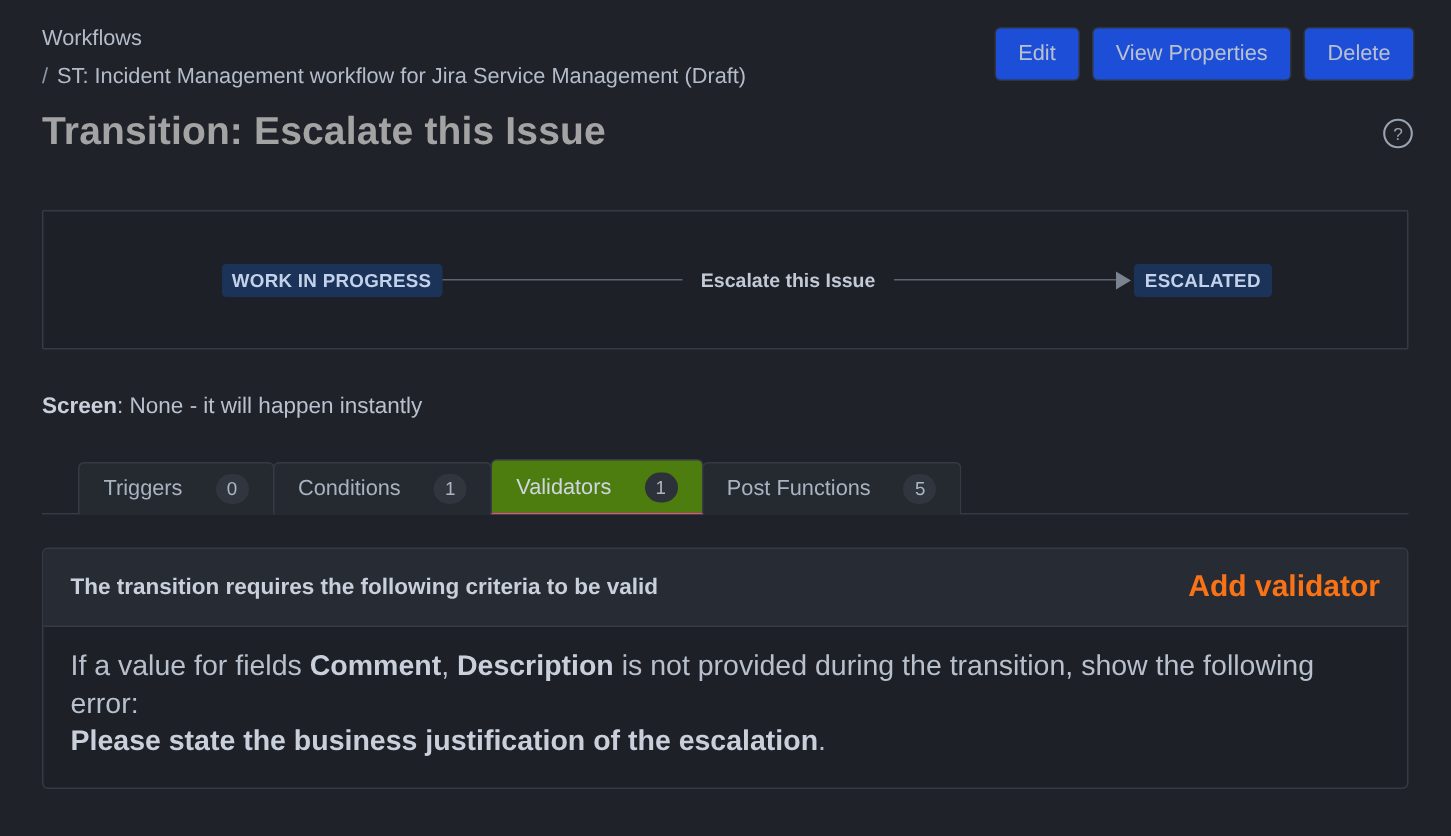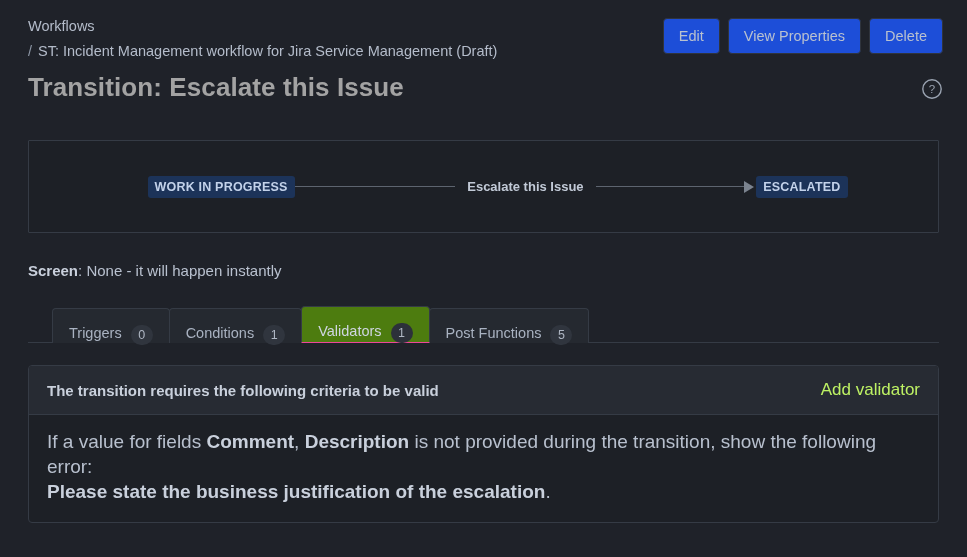--- a/index.html
+++ b/index.html
@@ -149,24 +149,24 @@
     margin-top: 26px;
     display: flex;
     align-items: flex-end;
     padding-left: 24px;
     border-bottom: 1px solid #353b45;
     position: relative;
     height: 36px;
   }
   .tab {
     display: flex;
-    align-items: flex-start;
-    gap: 9px;
+    align-items: center;
+    gap: 22px;
     height: 35px;
-    padding: 16px 16px;
+    padding: 4px 16px;
     font-size: 14.5px;
     background: #252930;
     border: 1px solid #353b45;
     border-bottom: none;
     border-radius: 4px 4px 0 0;
     color: #a9b2c1;
     margin-right: -1px;
     cursor: pointer;
     position: relative;
     top: 1px;
@@ -208,24 +208,25 @@
     justify-content: space-between;
     border-bottom: 1px solid #353b45;
     text-align: center;
   }
   .panel-head-title {
     font-size: 15px;
     font-weight: 700;
     color: #c9d0dc;
   }
   .link {
-    color: #bef264;
-    font-size: 17px;
+    color: #f97316;
+    font-size: 20px;
     text-decoration: none;
     cursor: pointer;
+    font-weight: bold;
   }
   .panel-body {
     padding: 14px 18px 18px 18px;
     font-size: 19px;
     line-height: 25px;
     color: #b8c0ce;
   }
   .panel-body b { color: #c9d0dc; font-weight: 700; }
   .panel-body .err { color: #c9d0dc; font-weight: 700; }
 </style>

